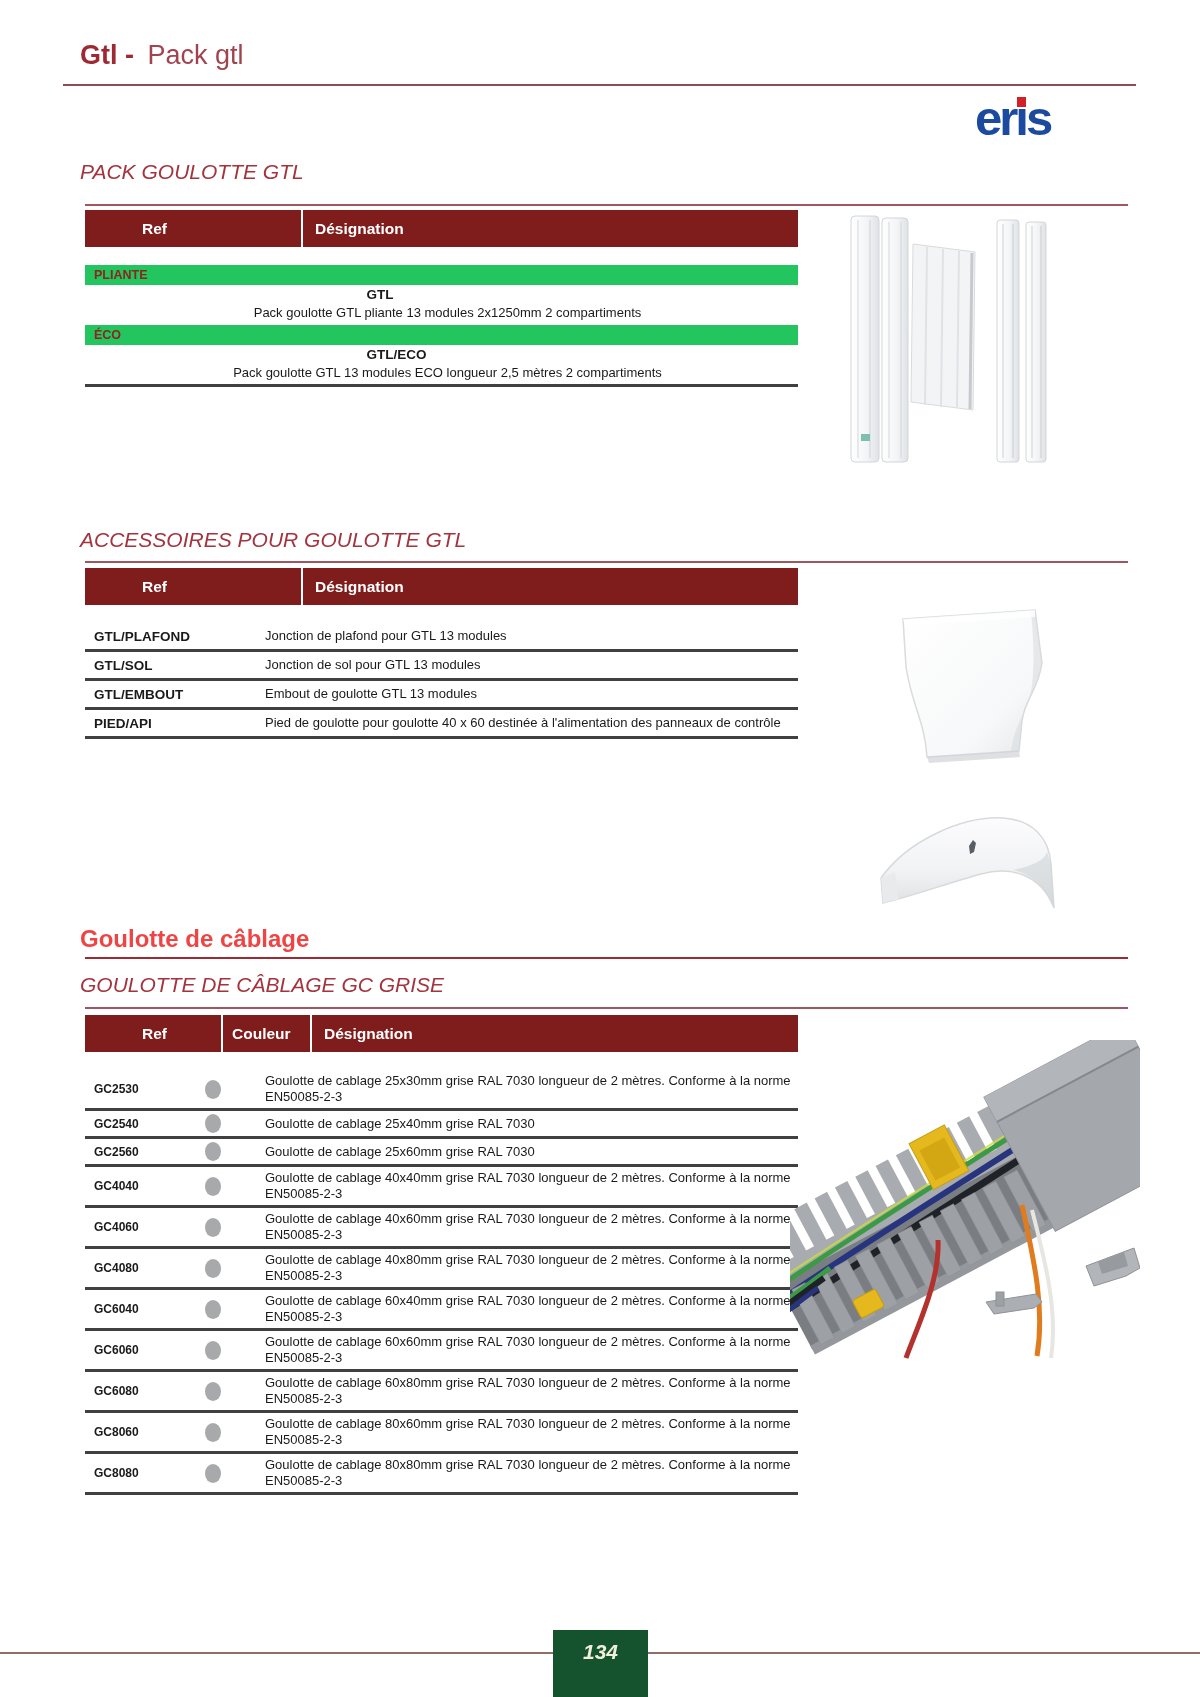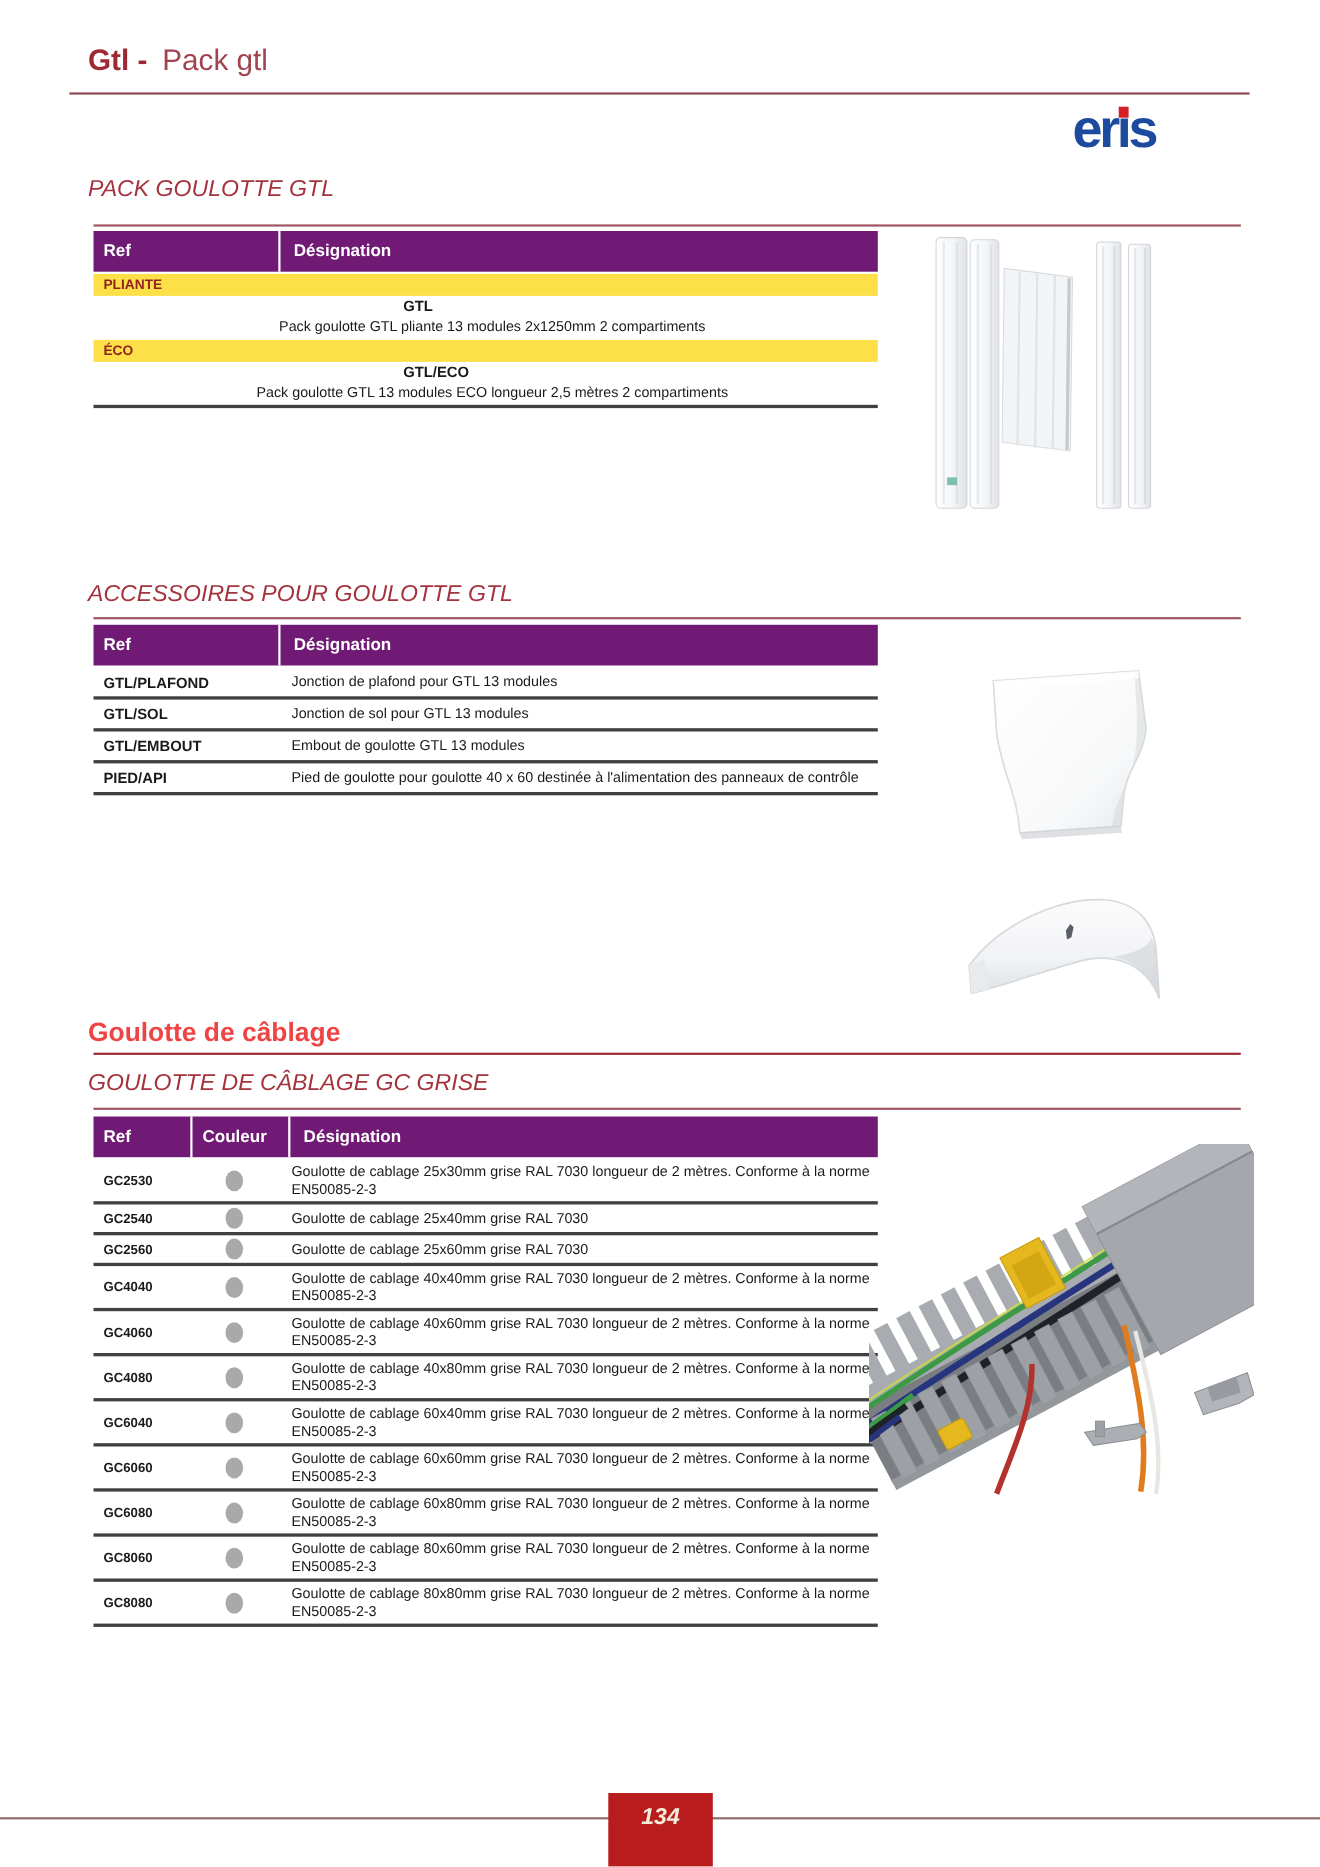--- a/index.html
+++ b/index.html
@@ -17,44 +17,44 @@
         font-size:49px;color:#1c4a9e;letter-spacing:-3px;line-height:48px;}
   .logo-i{position:relative;display:inline-block;}
   .logo-dot{position:absolute;left:2px;top:3px;width:9px;height:10px;background:#d32027;}
   
   .sec-title{position:absolute;left:80px;font-style:italic;font-size:21px;color:#a4333d;white-space:nowrap;}
   .sec-rule{position:absolute;left:85px;width:1043px;height:2px;background:#a05560;}
   .big-heading{position:absolute;left:80px;font-size:24px;font-weight:bold;color:#ef4444;white-space:nowrap;}
   .big-rule{position:absolute;left:85px;width:1043px;height:2px;background:#9d2a33;}
   
   .tbl{position:absolute;left:85px;width:713px;}
-  .thead{display:flex;height:37px;background:#701a75;margin-bottom:2px;}
+  .thead{display:flex;height:37px;background:#7f1d1d;margin-bottom:18px;padding-left:48px;}
   .th{color:#ffffff;font-weight:bold;font-size:15.5px;display:flex;align-items:center;}
   .th-ref2{width:159px;padding-left:9px;}
   .th-ref3{width:79px;padding-left:9px;}
   .th-coul{width:78px;padding-left:9px;border-left:2px solid #ffffff;}
   .th-des{flex:1;padding-left:12px;border-left:2px solid #ffffff;}
-  .subrow{height:20px;background:#fde047;margin-bottom:2px;display:flex;align-items:center;
+  .subrow{height:20px;background:#22c55e;margin-bottom:2px;display:flex;align-items:center;
           font-size:12.5px;font-weight:bold;color:#8f231f;padding-left:9px;margin-top:1px;}
   .drow{display:flex;align-items:center;border-bottom:3px solid #404040;}
   .drow.h29{min-height:29px;flex-direction:column;}
   .drow.h26{min-height:26px;}
   .drow.h38{min-height:38px;}
   .drow.h25{min-height:25px;}
   .drow.noline{border-bottom:none;}
   .c-ref2{width:159px;padding-left:9px;font-weight:bold;font-size:13.5px;}
   .c-ref3{width:79px;padding-left:9px;font-weight:bold;font-size:12px;}
   .c-coul{width:80px;display:flex;justify-content:center;align-items:center;}
   .c-des{flex:1;padding-left:12px;font-size:13px;line-height:16px;padding-top:3px;padding-bottom:3px;}
   .dot{width:16px;height:19px;border-radius:50%;background:#a7a9ab;}
   
   .img-abs{position:absolute;}
   
   .footer-rule{position:absolute;left:0;top:1652px;width:1200px;height:2px;background:#8f6e66;}
-  .pagenum-box{position:absolute;left:553px;top:1630px;width:95px;height:67px;background:#b91c1c;
+  .pagenum-box{position:absolute;left:553px;top:1630px;width:95px;height:67px;background:#14532d;
                display:flex;justify-content:center;}
   .pagenum{font-style:italic;font-size:21px;color:#f3eddc;margin-top:10px;font-weight:bold;}
 </style>
 </head>
 <body>
 
 <div class="page">
 
   <div class="page-header">
     <span class="ph-bold">Gtl -</span>

